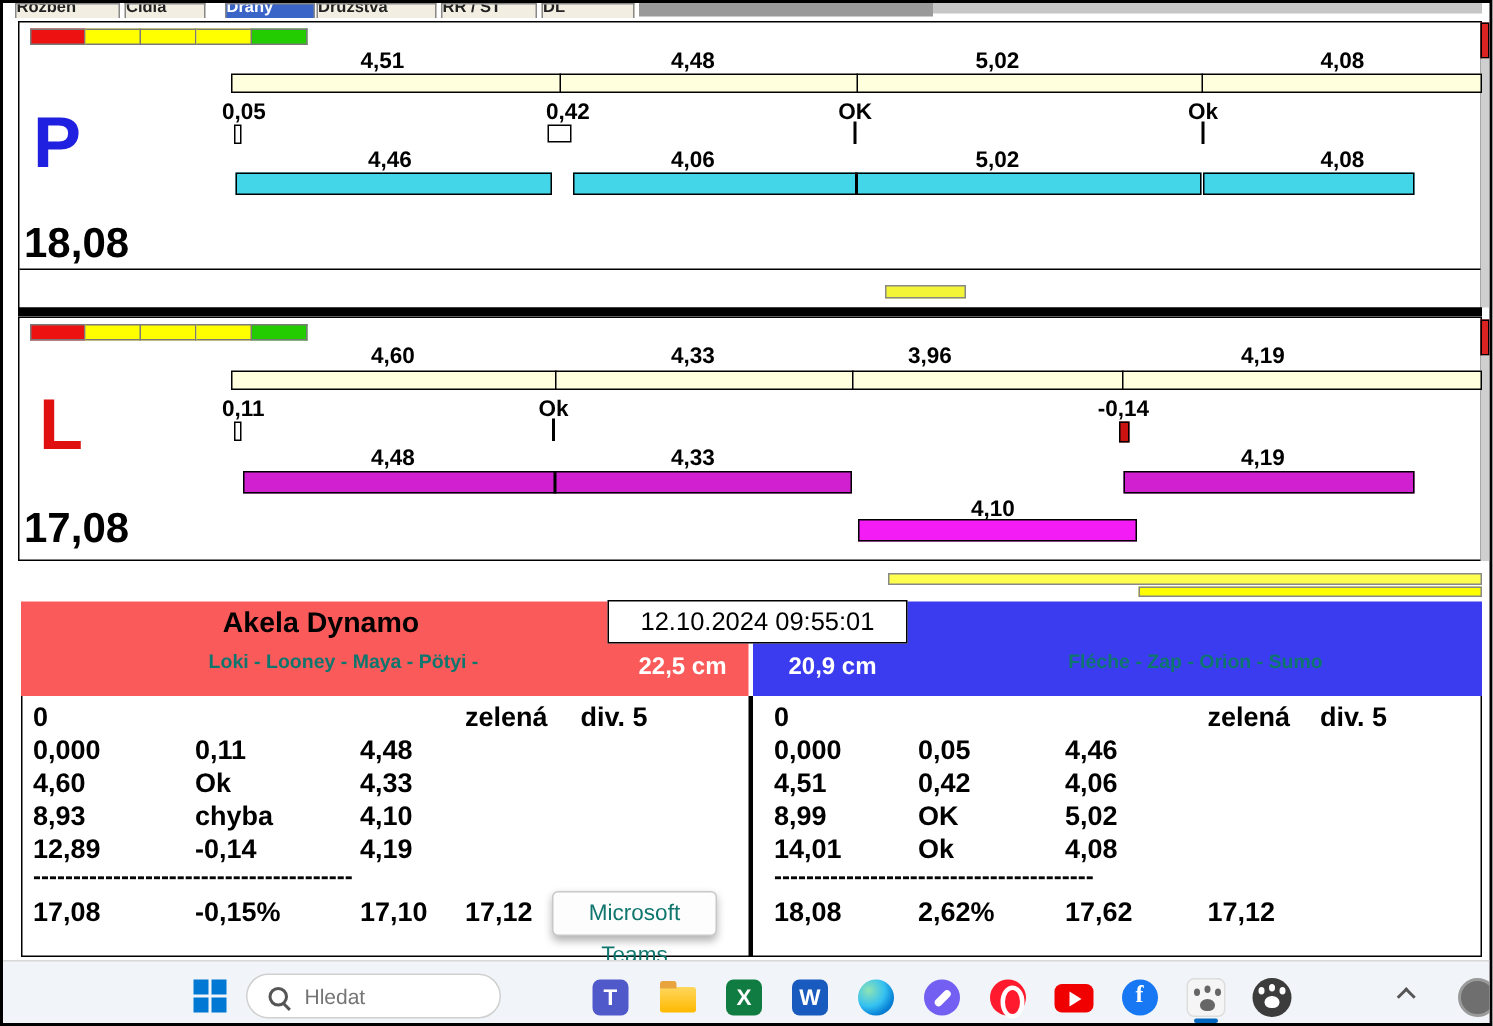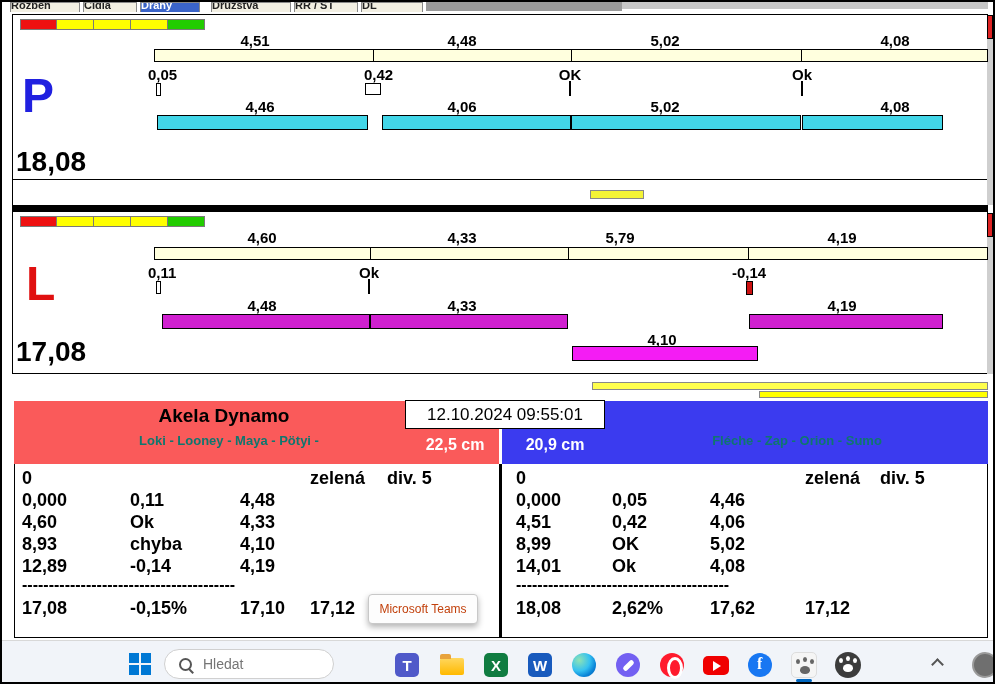--- a/index.html
+++ b/index.html
@@ -42,21 +42,21 @@
   .team-name { position:absolute; font-size:19px; font-weight:bold; color:#000; text-align:center; }
   .team-dogs { position:absolute; font-size:13px; font-weight:bold; color:#0f766e; text-align:center; }
   .jump      { position:absolute; font-size:16px; font-weight:bold; color:#fff; text-align:center; }
   .timestamp { position:absolute; background:#fff; border:1px solid #000; font-size:17px; color:#000;
                text-align:center; line-height:27px; }
   .tables { position:absolute; background:#fff; border:1px solid #000; border-top:0; }
   .cell { position:absolute; font-size:18px; font-weight:bold; color:#000; white-space:nowrap; }
   .dashes { position:absolute; font-size:16px; font-weight:bold; color:#000; white-space:nowrap; letter-spacing:0; }
 
   .tooltip { position:absolute; background:#FDFDFD; border:1px solid #C8C8C8; border-radius:4px;
-             box-shadow:0 3px 6px rgba(0,0,0,.3); font-size:12px; color:#c2410c; text-align:center; line-height:28px; }
+             box-shadow:0 3px 6px rgba(0,0,0,.3); font-size:15px; color:#0f766e; text-align:center; line-height:28px; }
 
   
   .taskbar { position:absolute; left:0; top:638px; width:991px; height:42px; background:#F1F4F9; border-top:1px solid #D8D8D8; }
   .win-logo { position:absolute; display:grid; grid-template-columns:10px 10px; gap:2px; }
   .win-logo b { width:10px; height:10px; background:#0078D4; }
   .search-box { position:absolute; background:#fff; border:1px solid #D0D0D0; border-radius:15px; }
   .search-box input { position:absolute; left:38px; top:1px; width:120px; height:26px; border:0; outline:0;
                       font-size:14px; color:#333; background:transparent; font-family:"Liberation Sans", sans-serif; }
   .mag { position:absolute; left:14px; top:8px; width:14px; height:14px; }
   .mag::before { content:""; position:absolute; width:9px; height:9px; border:2px solid #555; border-radius:50%; }
@@ -100,21 +100,21 @@
 <body>
 
 <div class="screen">
 
   <div class="tab" style="left:8px;width:70px">
       <span>Rozběh</span>
     </div>
   <div class="tab" style="left:81px;width:54px">
       <span>Čidla</span>
     </div>
-  <div class="tab active" style="left:138px;width:60px">
+  <div class="tab active" style="left:148px;width:60px">
       <span>Dráhy</span>
     </div>
   <div class="tab" style="left:209px;width:80px">
       <span>Družstva</span>
     </div>
   <div class="tab" style="left:292px;width:64px">
       <span>RR / ST</span>
     </div>
   <div class="tab" style="left:359px;width:62px">
       <span>DL</span>
@@ -179,21 +179,21 @@
     <i style="background:#FFFF00"></i>
     <i style="background:#FFFF00"></i>
     <i style="background:#FFFF00"></i>
     <i style="background:#22CC00"></i>
   </div>
   <div class="rstrip" style="top:211px;height:24px;background:#D22;border:1px solid #000"></div>
   <div class="rstrip" style="top:235px;height:137px;background:#CFCFCF"></div>
 
   <div class="num" style="left:260px;top:227px">4,60</div>
   <div class="num" style="left:460px;top:227px">4,33</div>
-  <div class="num" style="left:618px;top:227px">5,79</div>
+  <div class="num" style="left:618px;top:227px">3,96</div>
   <div class="num" style="left:840px;top:227px">4,19</div>
 
   <div class="bar" style="left:152px;top:245px;width:834px;height:13px;background:#FFFFDE">
     <i style="left:215px;width:1px;height:13px"></i>
     <i style="left:413px;width:1px;height:13px"></i>
     <i style="left:593px;width:1px;height:13px"></i>
   </div>
 
   <div class="numL" style="left:146px;top:262px">0,11</div>
   <div class="num" style="left:367px;top:262px">Ok</div>
@@ -217,21 +217,21 @@
 
   <div class="lane-letter" style="left:24px;top:258px;color:#E01010">L</div>
   <div class="lane-total" style="left:14px;top:334px">17,08</div>
 
   <div class="abs" style="left:590px;top:380px;width:396px;height:8px;background:#FFFF4D;border:1px solid #888"></div>
   <div class="abs" style="left:757px;top:389px;width:229px;height:7px;background:#FFFF00;border:1px solid #888"></div>
 
   <div class="team-header" style="left:12px;top:399px;width:485px;background:#FA5A5A"></div>
   <div class="team-header" style="left:500px;top:399px;width:486px;background:#3B3BEF"></div>
 
-  <div class="team-name" style="left:22px;top:403px;width:400px">Akela Dynamo</div>
+  <div class="team-name" style="left:12px;top:403px;width:400px">Akela Dynamo</div>
   <div class="team-dogs" style="left:12px;top:431px;width:430px">Loki - Looney - Maya - Pötyi -</div>
   <div class="jump" style="left:408px;top:434px;width:90px">22,5 cm</div>
 
   <div class="team-dogs" style="left:600px;top:431px;width:390px">Fléche - Zap - Orion - Sumo</div>
   <div class="jump" style="left:508px;top:434px;width:90px">20,9 cm</div>
 
   <div class="timestamp" style="left:403px;top:398px;width:200px;height:29px">12.10.2024 09:55:01</div>
 
   <div class="tables" style="left:12px;top:462px;width:974px;height:174px"></div>
   <div class="abs" style="left:497px;top:462px;width:3px;height:174px;background:#000"></div>

